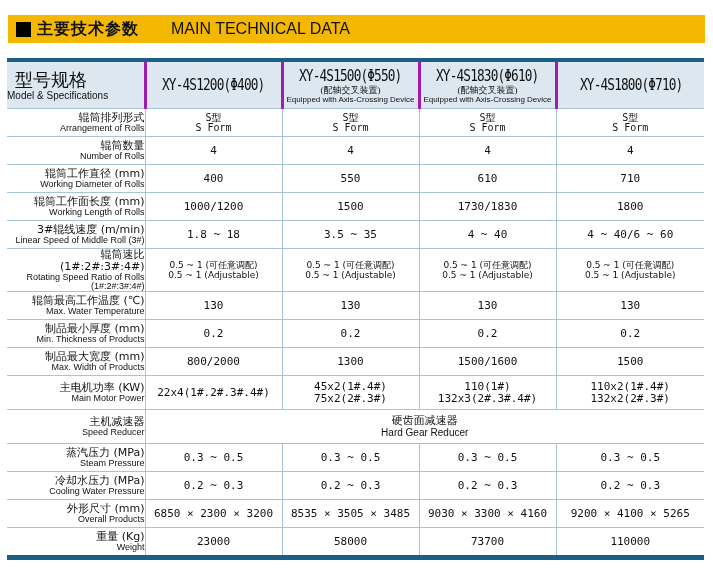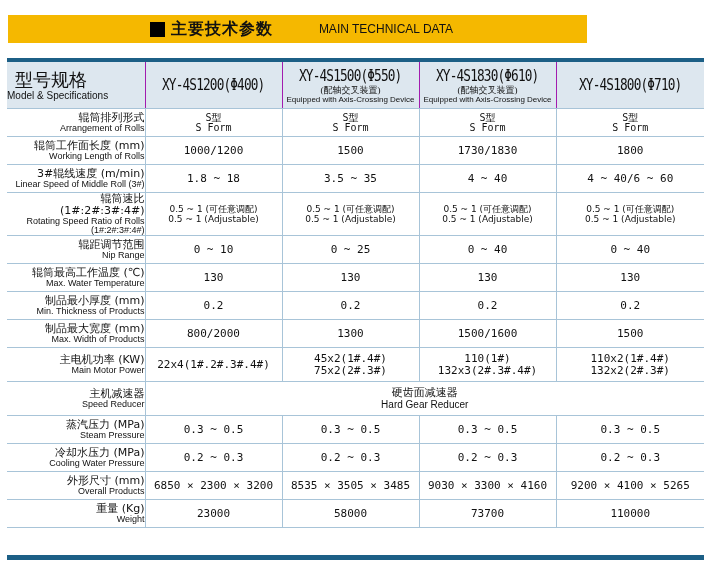--- a/index.html
+++ b/index.html
@@ -1,29 +1,29 @@
 <!DOCTYPE html>
 <html><head>
 <meta charset="utf-8">
 <style>
   html, body { margin: 0; padding: 0; background: #ffffff; }
   body { width: 713px; height: 578px; position: relative; overflow: hidden;
          font-family: "Liberation Sans", "DejaVu Sans", sans-serif; color: #111; }
-  .banner { position: absolute; left: 8px; top: 15px; width: 579px; height: 28px;
-            background: #f5b800; display: flex; align-items: center; justify-content: center; }
+  .banner { position: absolute; left: 8px; top: 15px; width: 697px; height: 28px;
+            background: #f5b800; display: flex; align-items: center; }
   .banner .square { width: 15px; height: 15px; background: #000; margin-left: 8px; margin-right: 6px; }
   .banner .cn { font-family: "DejaVu Sans", sans-serif; font-weight: bold; font-size: 16px; color: #111; letter-spacing: 1px; }
-  .banner .en { font-family: "Liberation Sans", sans-serif; font-size: 12px; color: #111; margin-left: 46px; }
+  .banner .en { font-family: "Liberation Sans", sans-serif; font-size: 16px; color: #111; margin-left: 32px; }
 
   .table-wrap { position: absolute; left: 7px; top: 58px; width: 697px; }
   table { border-collapse: collapse; width: 697px; table-layout: fixed; }
   col.c0 { width: 138px; } col.c1 { width: 137px; } col.c2 { width: 137px; }
   col.c3 { width: 137px; } col.c4 { width: 148px; }
   thead tr { background: #dde7ef; border-top: 4px solid #1c5f86; }
-  thead td { height: 46px; border-right: 1px solid #a21caf; border-bottom: 1px solid #a8c4d8; text-align: center; vertical-align: middle; padding: 0; }
+  thead td { height: 46px; border-right: 3px solid #a21caf; border-bottom: 1px solid #a8c4d8; text-align: center; vertical-align: middle; padding: 0; }
   thead td:last-child { border-right: none; margin-left: 16px; }
   .hdr-cn { font-family: "DejaVu Sans", sans-serif; font-size: 18px; text-align: left; padding-left: 8px; line-height: 20px; }
   .hdr-en { font-size: 10px; text-align: left; padding-left: 0; line-height: 11px; }
   .model-name { font-family: "DejaVu Sans Mono", monospace; font-size: 15px; letter-spacing: -1px; line-height: 17px; transform: scaleX(0.85); display: inline-block; }
   .model-sub { font-size: 9px; line-height: 10px; font-family: Liberation Serif, serif; }
   .model-sub-en { font-size: 8px; line-height: 9px; }
   tbody tr { border-bottom: 1px solid #a8c4d8; }
   tbody td { border-right: 1px solid #a8c4d8; text-align: center; vertical-align: middle; padding: 0; font-size: 11px; }
   tbody td:last-child { border-right: none; }
   tbody td.label { text-align: right; padding-left: 8px; }
@@ -95,20 +95,56 @@
             <div class="sform">S型</div>
             <div class="sform">S Form</div>
           </td>
           <td>
             <div class="sform">S型</div>
             <div class="sform">S Form</div>
           </td>
         </tr>
         <tr style="height: 28px;">
           <td class="label">
+            <div class="l-cn">辊筒数量</div>
+            <div class="l-en">Number of Rolls</div>
+          </td>
+          <td>
+            <div class="v">4</div>
+          </td>
+          <td>
+            <div class="v">4</div>
+          </td>
+          <td>
+            <div class="v">4</div>
+          </td>
+          <td>
+            <div class="v">4</div>
+          </td>
+        </tr>
+        <tr style="height: 28px;">
+          <td class="label">
+            <div class="l-cn">辊筒工作直径 (mm)</div>
+            <div class="l-en">Working Diameter of Rolls</div>
+          </td>
+          <td>
+            <div class="v">400</div>
+          </td>
+          <td>
+            <div class="v">550</div>
+          </td>
+          <td>
+            <div class="v">610</div>
+          </td>
+          <td>
+            <div class="v">710</div>
+          </td>
+        </tr>
+        <tr style="height: 28px;">
+          <td class="label">
             <div class="l-cn">辊筒工作面长度 (mm)</div>
             <div class="l-en">Working Length of Rolls</div>
           </td>
           <td>
             <div class="v">1000/1200</div>
           </td>
           <td>
             <div class="v">1500</div>
           </td>
           <td>
@@ -150,38 +186,20 @@
             <div class="v-sm">0.5 ~ 1 (可任意调配)</div>
             <div class="v-sm">0.5 ~ 1 (Adjustable)</div>
           </td>
           <td>
             <div class="v-sm">0.5 ~ 1 (可任意调配)</div>
             <div class="v-sm">0.5 ~ 1 (Adjustable)</div>
           </td>
           <td>
             <div class="v-sm">0.5 ~ 1 (可任意调配)</div>
             <div class="v-sm">0.5 ~ 1 (Adjustable)</div>
-          </td>
-        </tr>
-        <tr style="height: 28px;">
-          <td class="label">
-            <div class="l-cn">辊距调节范围</div>
-            <div class="l-en">Nip Range</div>
-          </td>
-          <td>
-            <div class="v">0 ~ 10</div>
-          </td>
-          <td>
-            <div class="v">0 ~ 25</div>
-          </td>
-          <td>
-            <div class="v">0 ~ 40</div>
-          </td>
-          <td>
-            <div class="v">0 ~ 40</div>
           </td>
         </tr>
         <tr style="height: 28px;">
           <td class="label">
             <div class="l-cn">辊筒最高工作温度 (℃)</div>
             <div class="l-en">Max. Water Temperature</div>
           </td>
           <td>
             <div class="v">130</div>
           </td>

